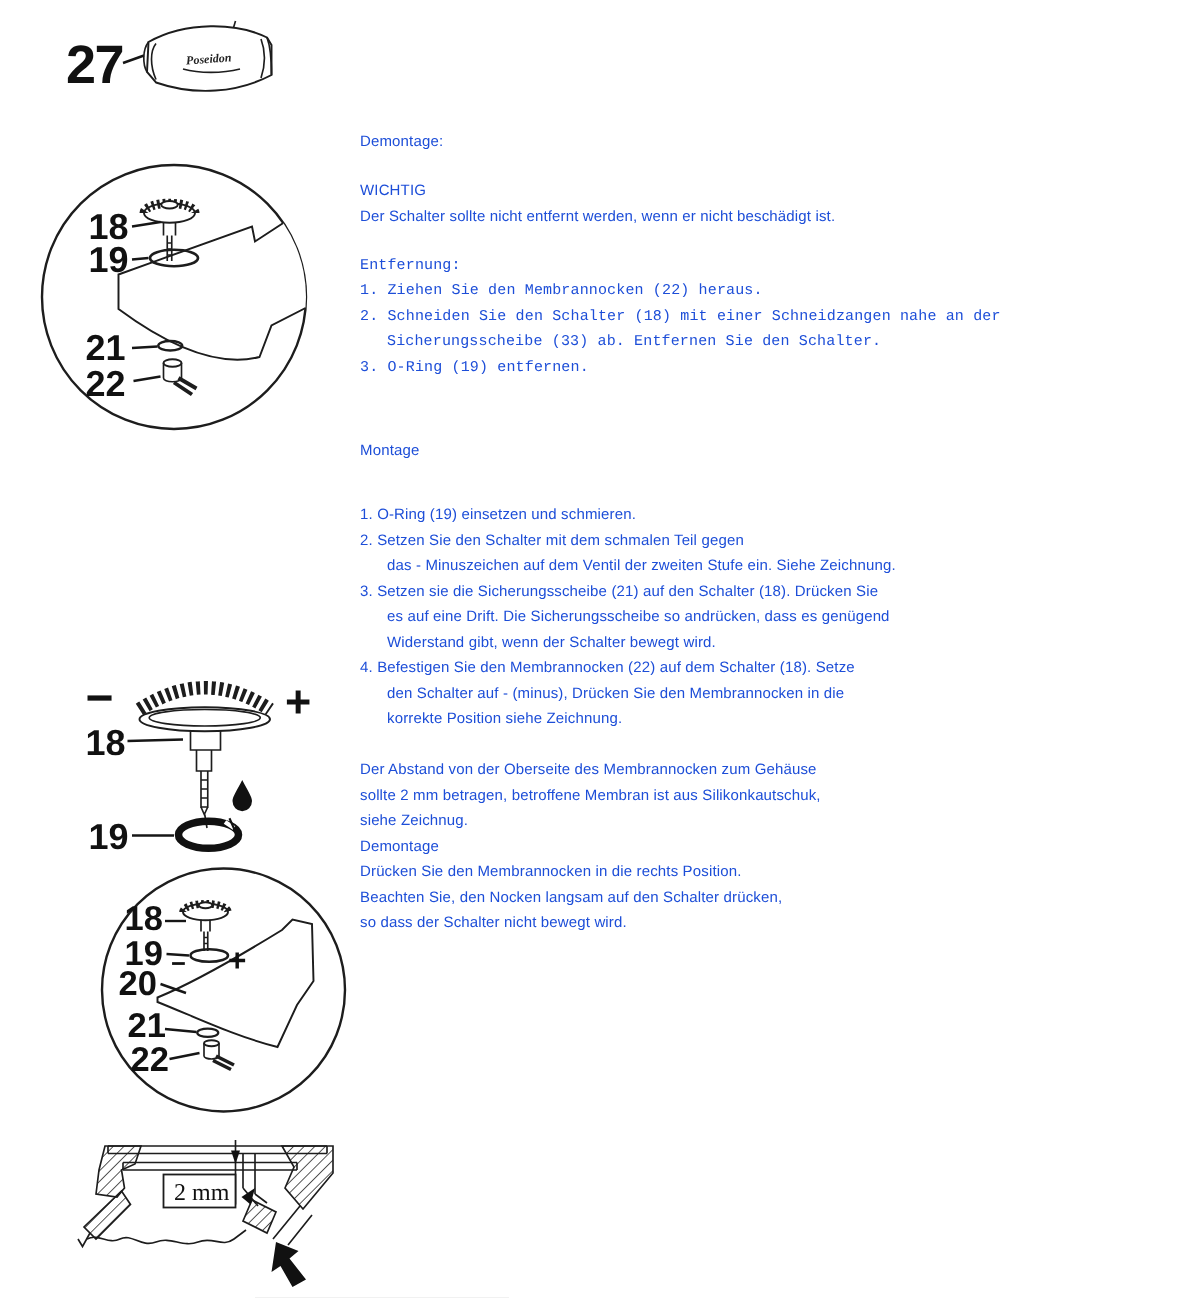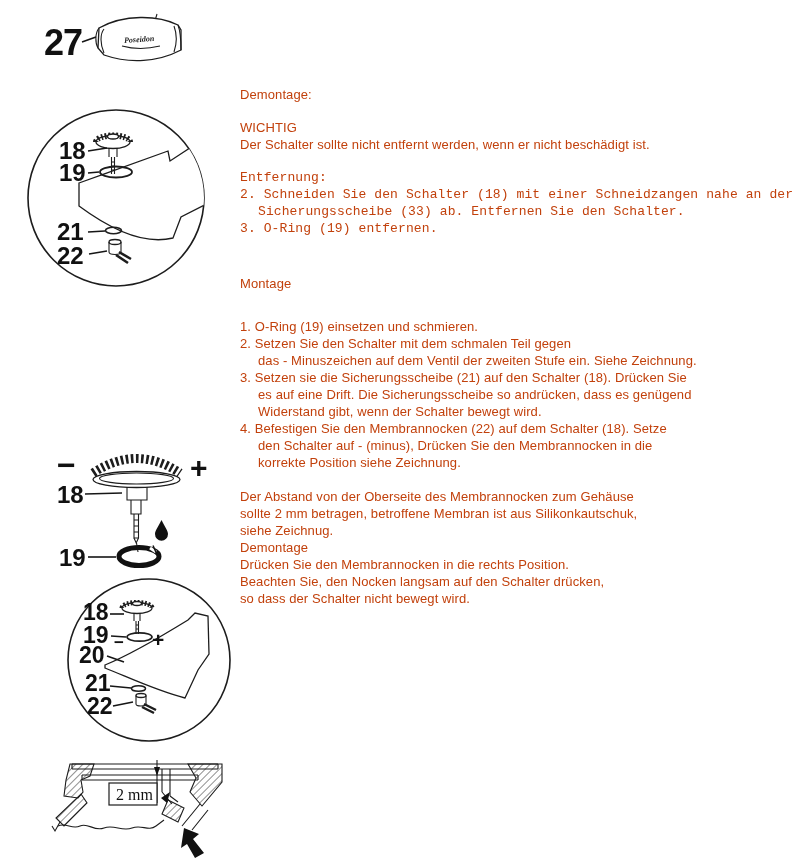--- a/index.html
+++ b/index.html
@@ -1,19 +1,19 @@
 <!DOCTYPE html>
 <html><head>
 <meta charset="utf-8">
 <style>
   html,body{margin:0;padding:0;background:#e8e8e8;}
   .page{position:relative;width:800px;height:865px;background:#ffffff;
-        font-family:"Liberation Sans",sans-serif;color:#c2410c;overflow:hidden;}
+        font-family:"Liberation Sans",sans-serif;color:#1d4ed8;overflow:hidden;}
   .tcol{position:absolute;left:240px;top:86px;width:556px;
-        font-size:13px;line-height:17px;letter-spacing:.1px;}
+        font-size:10px;line-height:17px;letter-spacing:.1px;}
   .tcol p{margin:0;}
   .blk-demontage{margin-bottom:16px;}
   .blk-wichtig{margin-bottom:16px;}
   .blk-entfernung{margin-bottom:38px;font-family:Liberation Mono, monospace;}
   .blk-montage{margin-bottom:26px;}
   .blk-schalter{margin-bottom:17px;}
   .blk-abstand{}
   .li{padding-left:18px;text-indent:-18px;white-space:pre-line;margin:0;}
   .pre{white-space:pre-line;}
   svg{position:absolute;overflow:visible;}
@@ -81,20 +81,21 @@
   <div class="tcol">
     <div class="blk-demontage">
       <p>Demontage:</p>
     </div>
     <div class="blk-wichtig">
       <p>WICHTIG</p>
       <p>Der Schalter sollte nicht entfernt werden, wenn er nicht beschädigt ist.</p>
     </div>
     <div class="blk-entfernung">
       <p>Entfernung:</p>
+      <p class="li">1. Ziehen Sie den Membrannocken (22) heraus.</p>
       <p class="li">2. Schneiden Sie den Schalter (18) mit einer Schneidzangen nahe an der
 Sicherungsscheibe (33) ab. Entfernen Sie den Schalter.</p>
       <p class="li">3. O-Ring (19) entfernen.</p>
     </div>
     <div class="blk-montage">
       <p>Montage</p>
     </div>
     <div class="blk-schalter">
       <p class="li">1. O-Ring (19) einsetzen und schmieren.</p>
       <p class="li">2. Setzen Sie den Schalter mit dem schmalen Teil gegen

